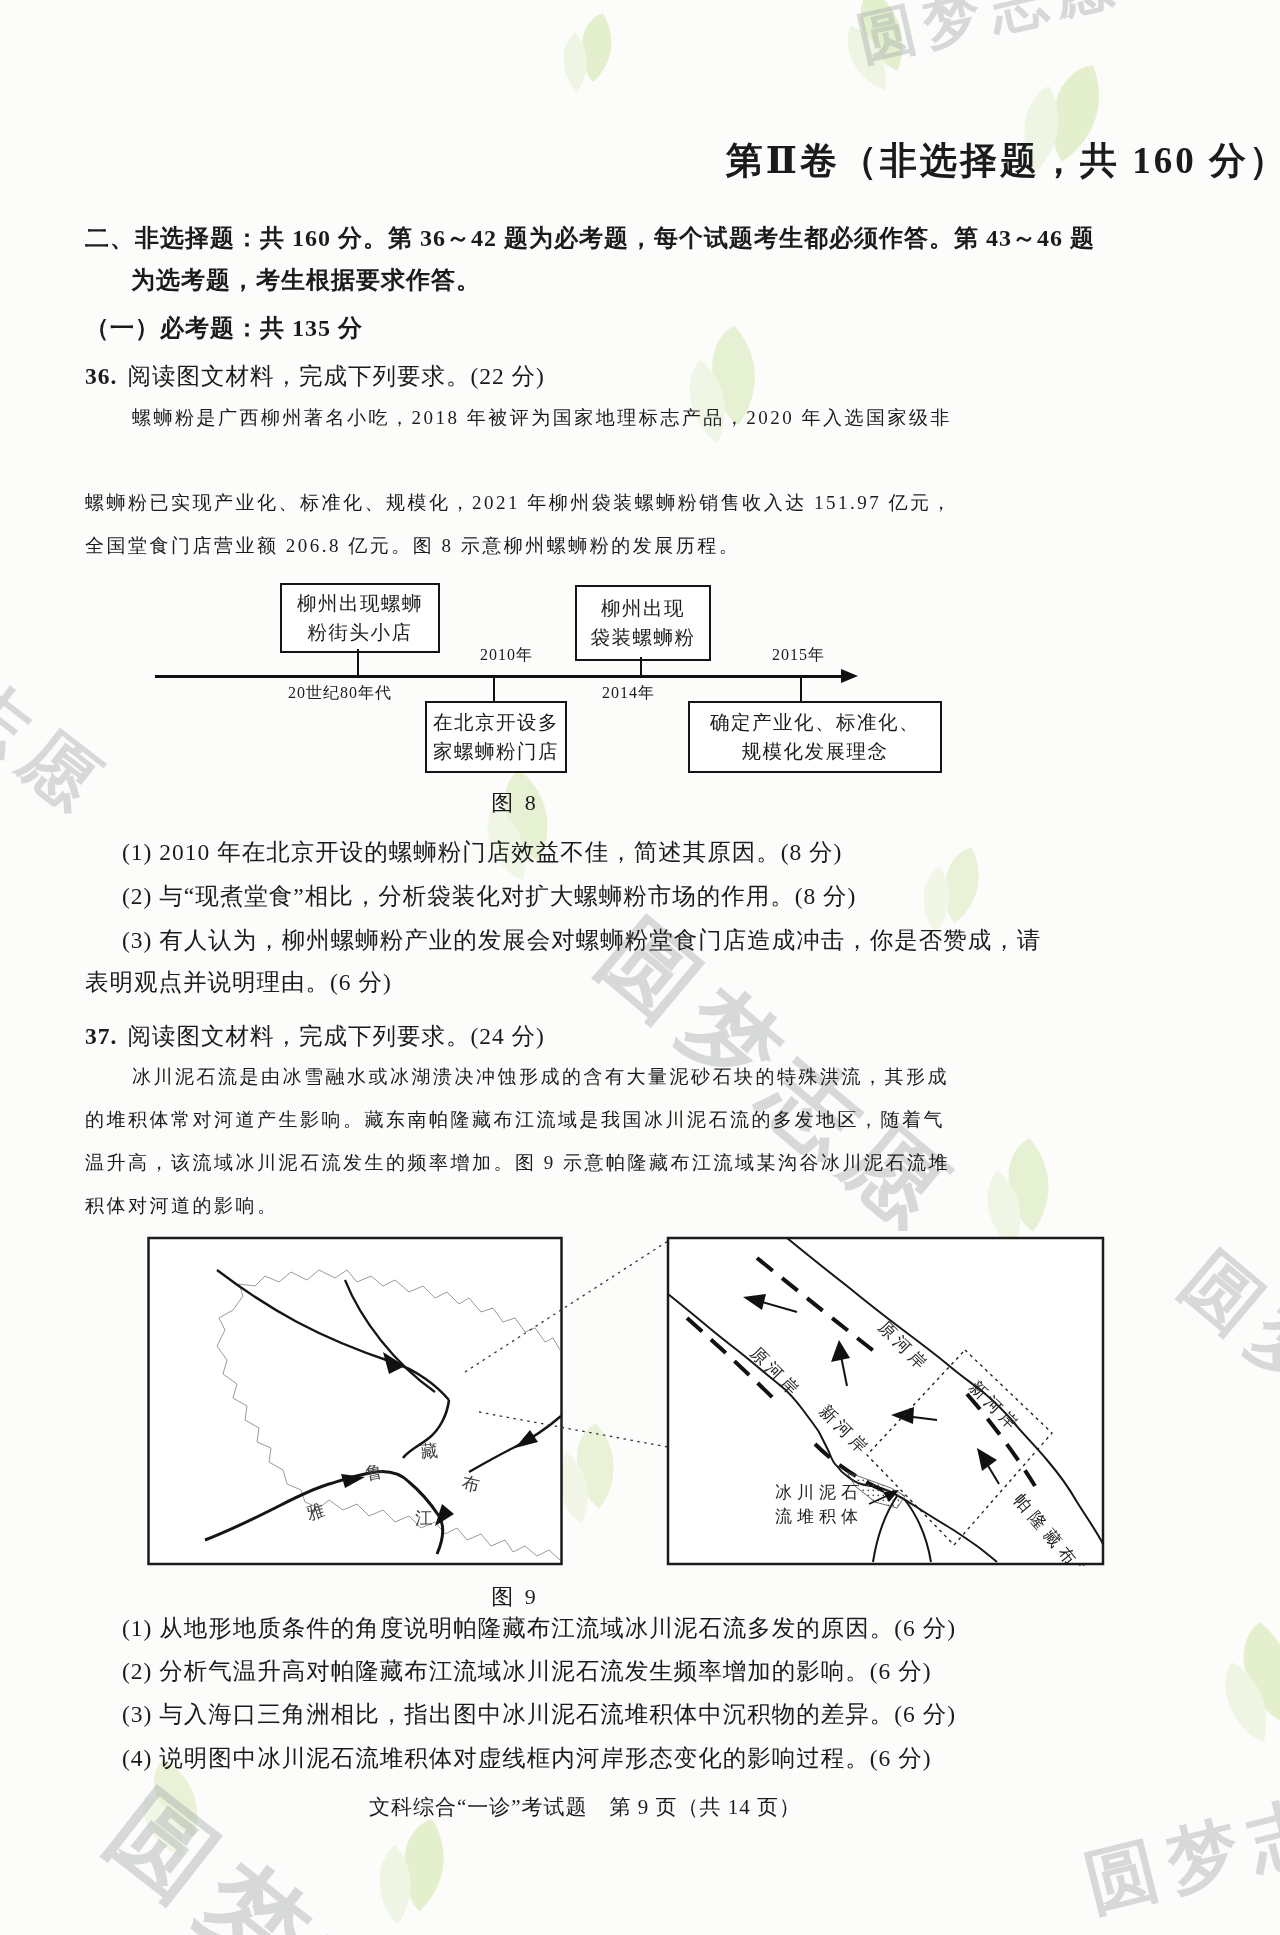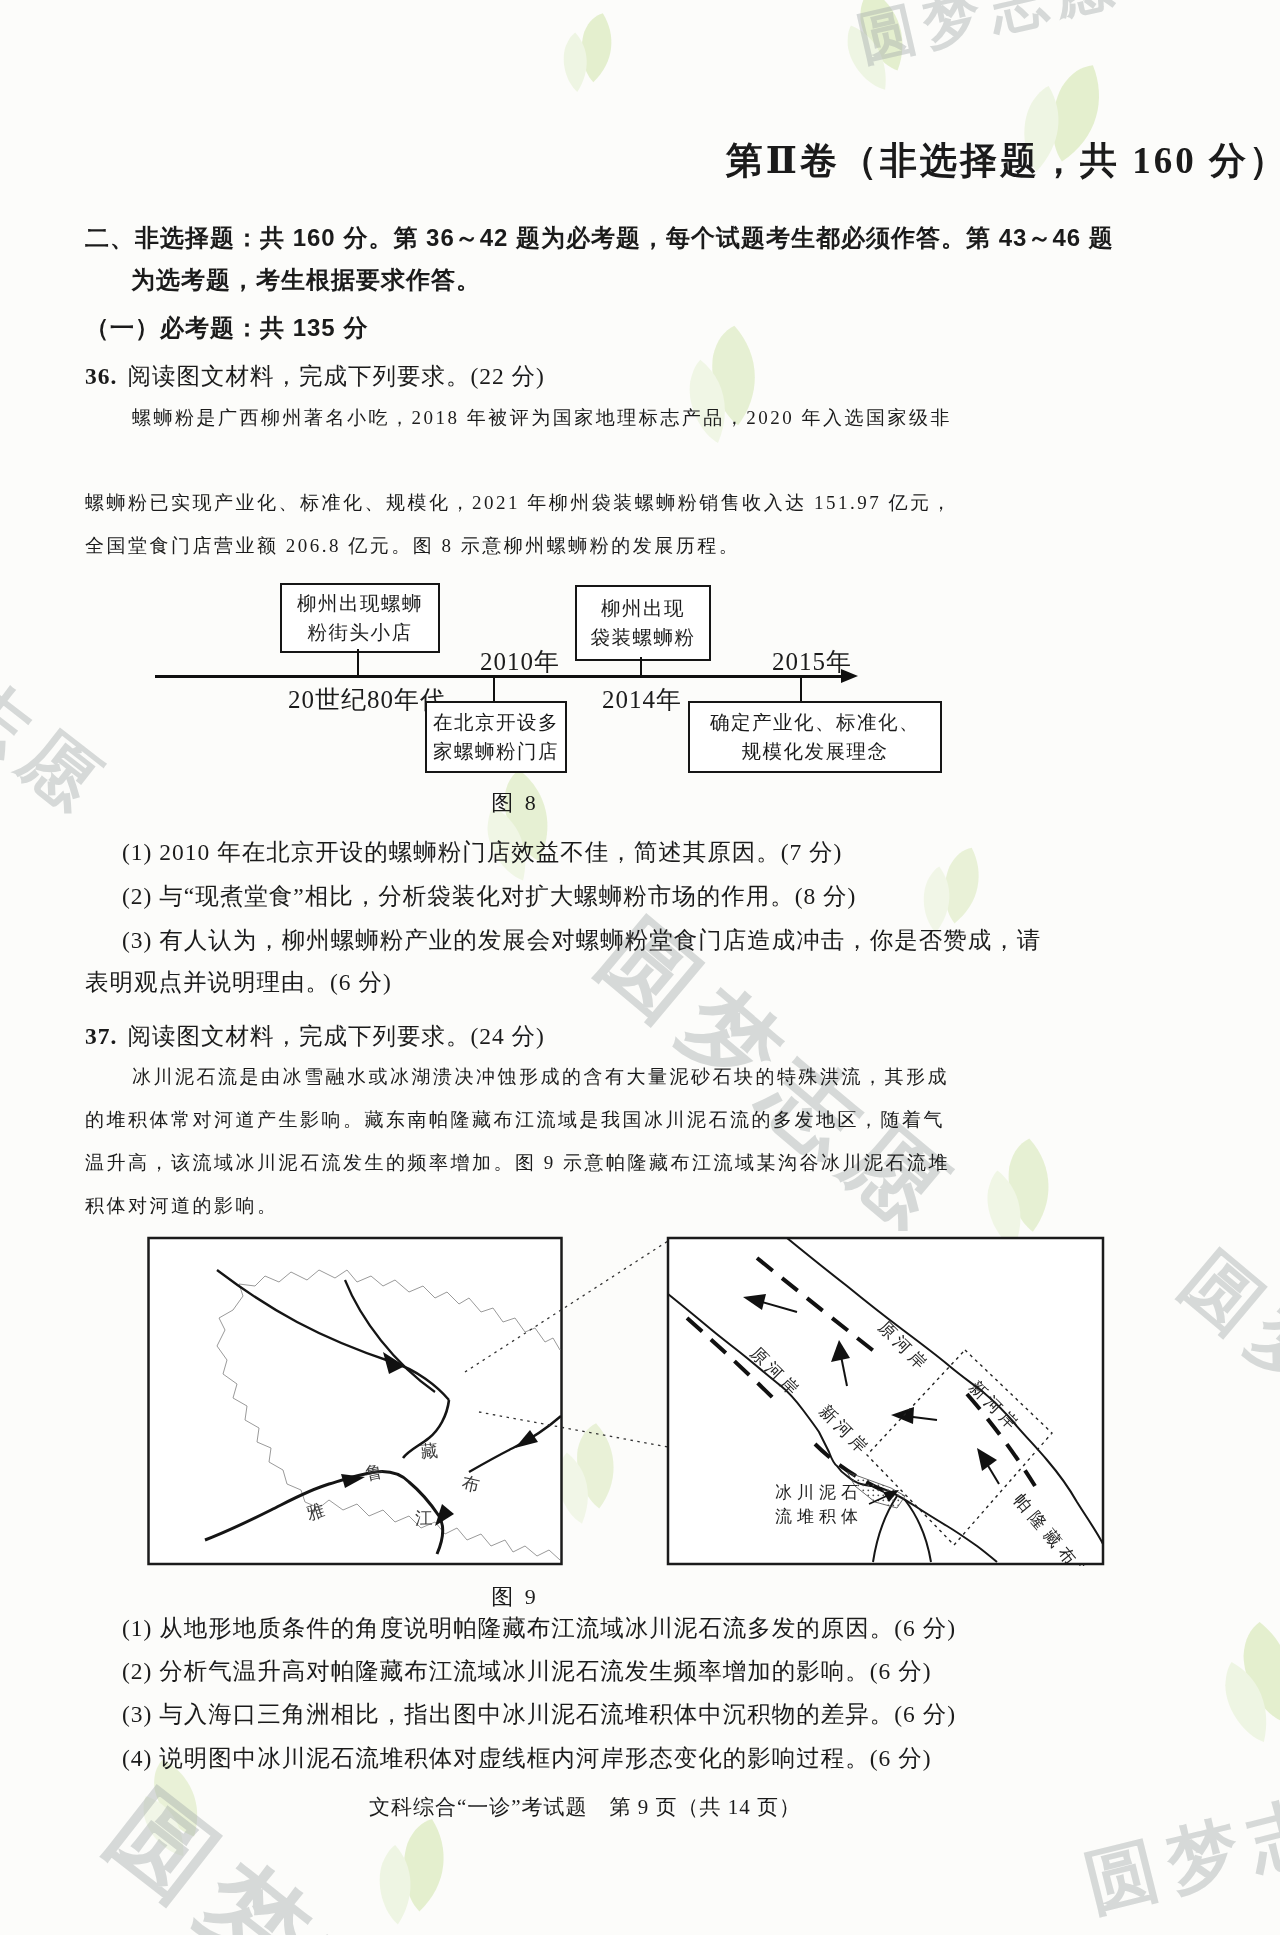--- a/index.html
+++ b/index.html
@@ -1,34 +1,34 @@
 <!DOCTYPE html>
 <html><head>
 <meta charset="utf-8">
 <style>
   html,body{margin:0;padding:0;background:#e9e9e9;}
   .page{position:relative;width:1280px;height:1935px;background:#fcfcfa;overflow:hidden;
         font-family:"Liberation Serif","DejaVu Serif",serif;color:#1b1b1b;}
   .t{position:absolute;white-space:nowrap;}
   .hei{font-family:"Liberation Sans","DejaVu Sans",sans-serif;font-weight:700;}
   .fs-title{font-size:37px;font-weight:700;letter-spacing:3px;width:100%;text-align:right;margin-left:9px;}
-  .fs-sec{font-size:24px;letter-spacing:1px;}
+  .fs-sec{font-size:24px;letter-spacing:1px;font-family:Liberation Serif, serif;}
   .fs-body{font-size:19px;letter-spacing:2.5px;}
   .fs-q{font-size:23.5px;letter-spacing:1px;}
   .fs-cap{font-size:22px;letter-spacing:3px;text-align:center;}
   .bnum{font-weight:700;margin-right:10px;}
   
   .tl{position:absolute;left:150px;top:575px;width:800px;height:215px;}
   .tl-axis{position:absolute;left:5px;top:100px;width:688px;border-top:3px solid #101010;}
   .tl-axis::after{content:"";position:absolute;right:-15px;top:-9px;
     border-left:17px solid #101010;border-top:7px solid transparent;border-bottom:7px solid transparent;}
   .tl-box{position:absolute;border:2px solid #161616;background:#fff;display:flex;flex-direction:column;
     align-items:center;justify-content:center;font-size:19.5px;letter-spacing:1.5px;line-height:1.5;text-align:center;}
   .tl-conn{position:absolute;width:0;border-left:2.5px solid #101010;}
-  .tl-label{position:absolute;font-size:25px;letter-spacing:1px;white-space:nowrap;}
+  .tl-label{position:absolute;font-size:16px;letter-spacing:1px;white-space:nowrap;}
   
   .wm{position:absolute;font-family:"Liberation Sans","DejaVu Sans",sans-serif;font-weight:700;
       color:#a4abab;opacity:.42;letter-spacing:10px;white-space:nowrap;transform-origin:left top;line-height:1;}
   .leaf{position:absolute;opacity:.5;}
   .mapchar{font-size:17.5px;fill:#3c3c3c;letter-spacing:2px;}
   .maplab{font-size:17px;fill:#222;}
 </style>
 </head>
 <body>
 
@@ -128,21 +128,21 @@
 
     <div class="tl-label" style="left:622px;top:70px">2015年</div>
     <div class="tl-conn" style="left:650px;top:100px;height:26px"></div>
     <div class="tl-box" style="left:538px;top:126px;width:250px;height:68px">
       <div>确定产业化、标准化、</div>
       <div>规模化发展理念</div>
     </div>
   </div>
   <div class="t fs-cap" style="left:95px;top:788px;width:840px">图 8</div>
 
-  <div class="t fs-q" style="left:122px;top:836px">(1) 2010 年在北京开设的螺蛳粉门店效益不佳，简述其原因。(7 分)</div>
+  <div class="t fs-q" style="left:122px;top:836px">(1) 2010 年在北京开设的螺蛳粉门店效益不佳，简述其原因。(8 分)</div>
   <div class="t fs-q" style="left:122px;top:880px">(2) 与“现煮堂食”相比，分析袋装化对扩大螺蛳粉市场的作用。(8 分)</div>
   <div class="t fs-q" style="left:122px;top:924px">(3) 有人认为，柳州螺蛳粉产业的发展会对螺蛳粉堂食门店造成冲击，你是否赞成，请</div>
   <div class="t fs-q" style="left:85px;top:966px">表明观点并说明理由。(6 分)</div>
 
   <div class="t fs-q" style="left:85px;top:1020px"><span class="bnum">37.</span><span>阅读图文材料，完成下列要求。(24 分)</span></div>
 
   <div class="t fs-body" style="left:132px;top:1064px">冰川泥石流是由冰雪融水或冰湖溃决冲蚀形成的含有大量泥砂石块的特殊洪流，其形成</div>
   <div class="t fs-body" style="left:85px;top:1107px">的堆积体常对河道产生影响。藏东南帕隆藏布江流域是我国冰川泥石流的多发地区，随着气</div>
   <div class="t fs-body" style="left:85px;top:1150px">温升高，该流域冰川泥石流发生的频率增加。图 9 示意帕隆藏布江流域某沟谷冰川泥石流堆</div>
   <div class="t fs-body" style="left:85px;top:1193px">积体对河道的影响。</div>

